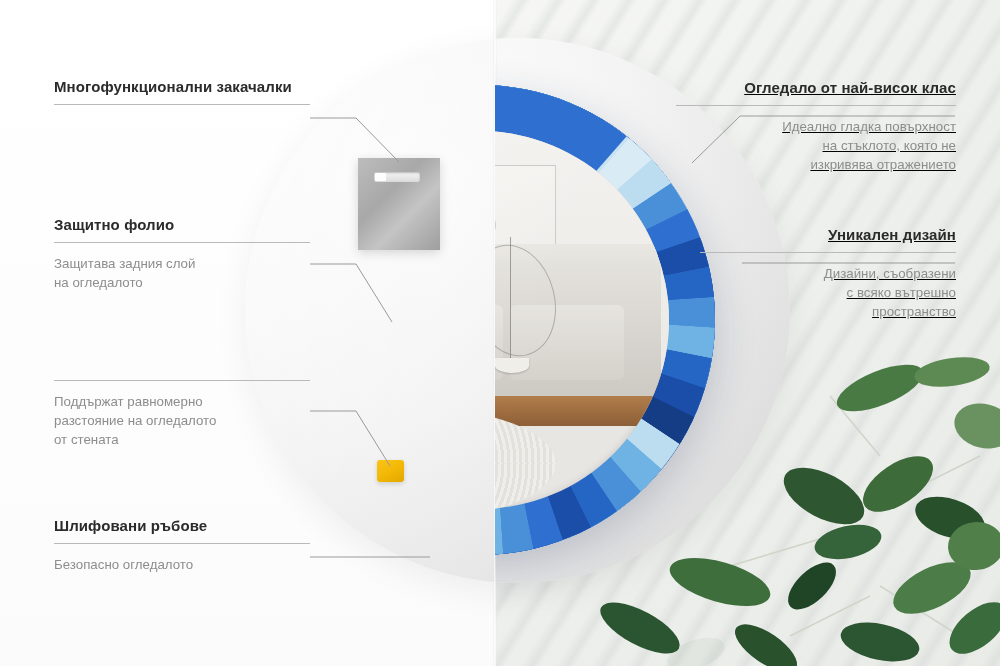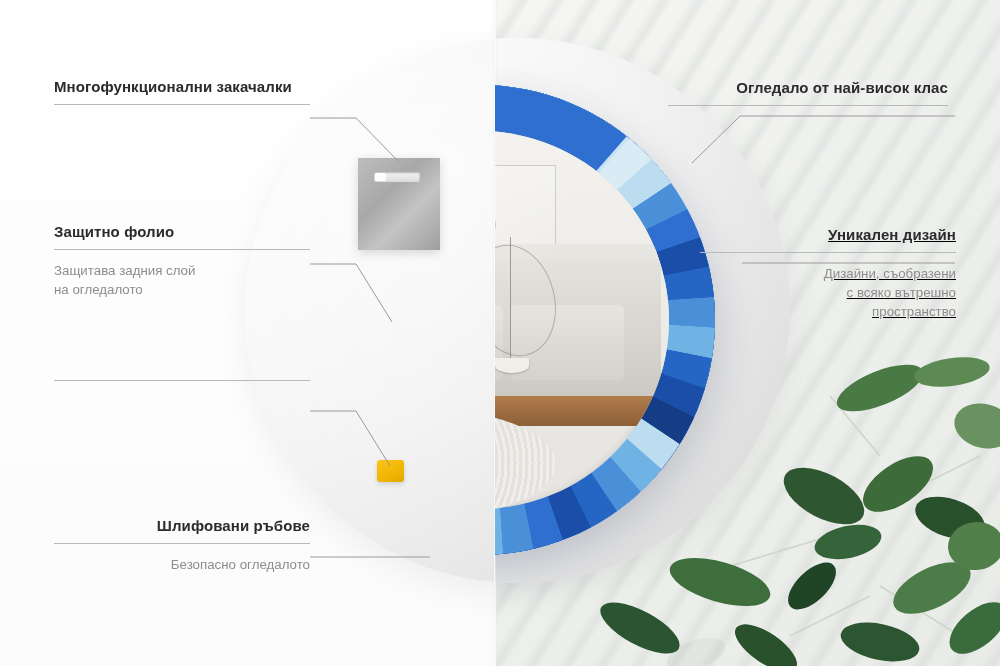--- a/index.html
+++ b/index.html
@@ -176,24 +176,24 @@
   .callout p {
     font-size:13.3px;
     line-height:19px;
     color:#8d8d8d;
     font-weight:400;
   }
   .left-callout { text-align:left; }
   .right-callout { text-align:right; }
 
   .c1 { left:54px; top:78px;  width:256px; }
-  .c2 { left:54px; top:223px; width:256px; }
+  .c2 { left:54px; top:216px; width:256px; }
   .c3 { left:54px; top:371px; width:256px; }
-  .c4 { left:54px; top:517px; width:256px;text-align:right; }
-  .c5 { right:52px; top:79px;  width:280px; }
+  .c4 { left:54px; top:517px; width:256px; }
+  .c5 { right:44px; top:79px;  width:280px;text-decoration:underline; }
   .c6 { right:44px; top:226px; width:256px;text-decoration:underline; }
 </style>
 </head>
 <body>
 
 <div class="stage">
 
   <div class="panel-left"></div>
   <div class="panel-right"></div>
 
@@ -380,31 +380,33 @@
   </div>
 
   <div class="callout left-callout c2">
     <h3>Защитно фолио</h3>
     <div class="rule"></div>
     <p>Защитава задния слой<br>на огледалото</p>
   </div>
 
   <div class="callout left-callout c3">
     <div class="rule"></div>
+    <p>Поддържат равномерно<br>разстояние на огледалото<br>от стената</p>
   </div>
 
   <div class="callout left-callout c4">
     <h3>Шлифовани ръбове</h3>
     <div class="rule"></div>
     <p>Безопасно огледалото</p>
   </div>
 
   <div class="callout right-callout c5">
     <h3>Огледало от най-висок клас</h3>
     <div class="rule"></div>
+    <p>Идеално гладка повърхност<br>на стъклото, която не<br>изкривява отражението</p>
   </div>
 
   <div class="callout right-callout c6">
     <h3>Уникален дизайн</h3>
     <div class="rule"></div>
     <p>Дизайни, съобразени<br>с всяко вътрешно<br>пространство</p>
   </div>
 
 </div>
 

